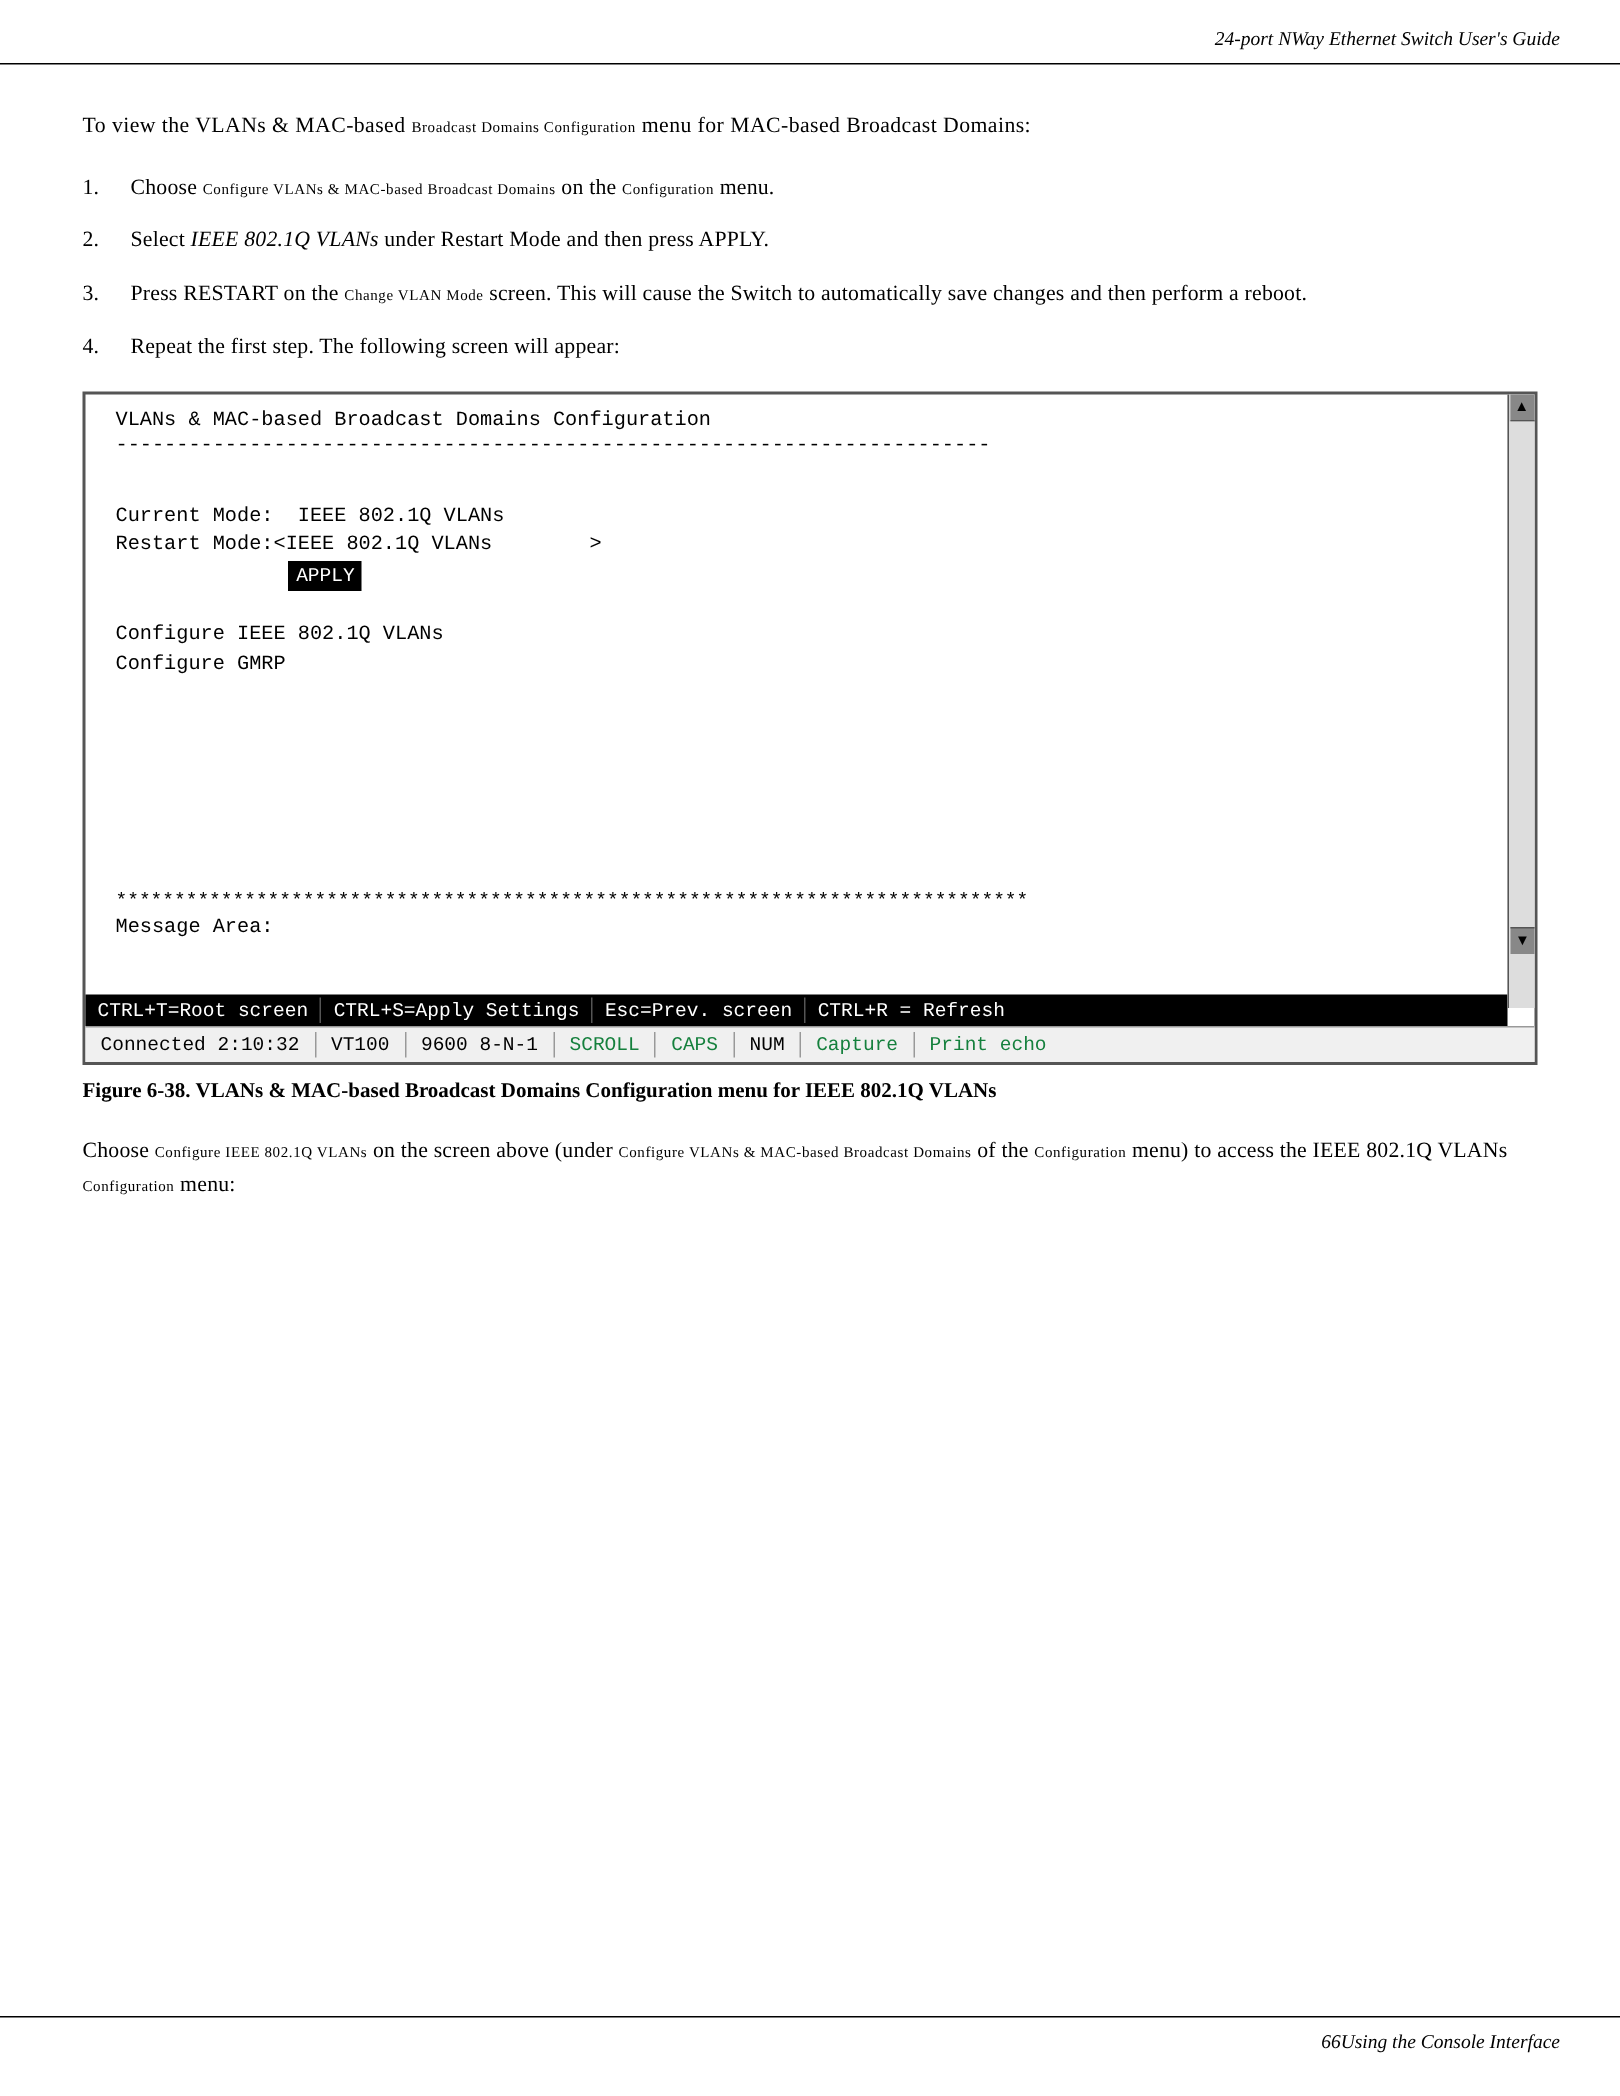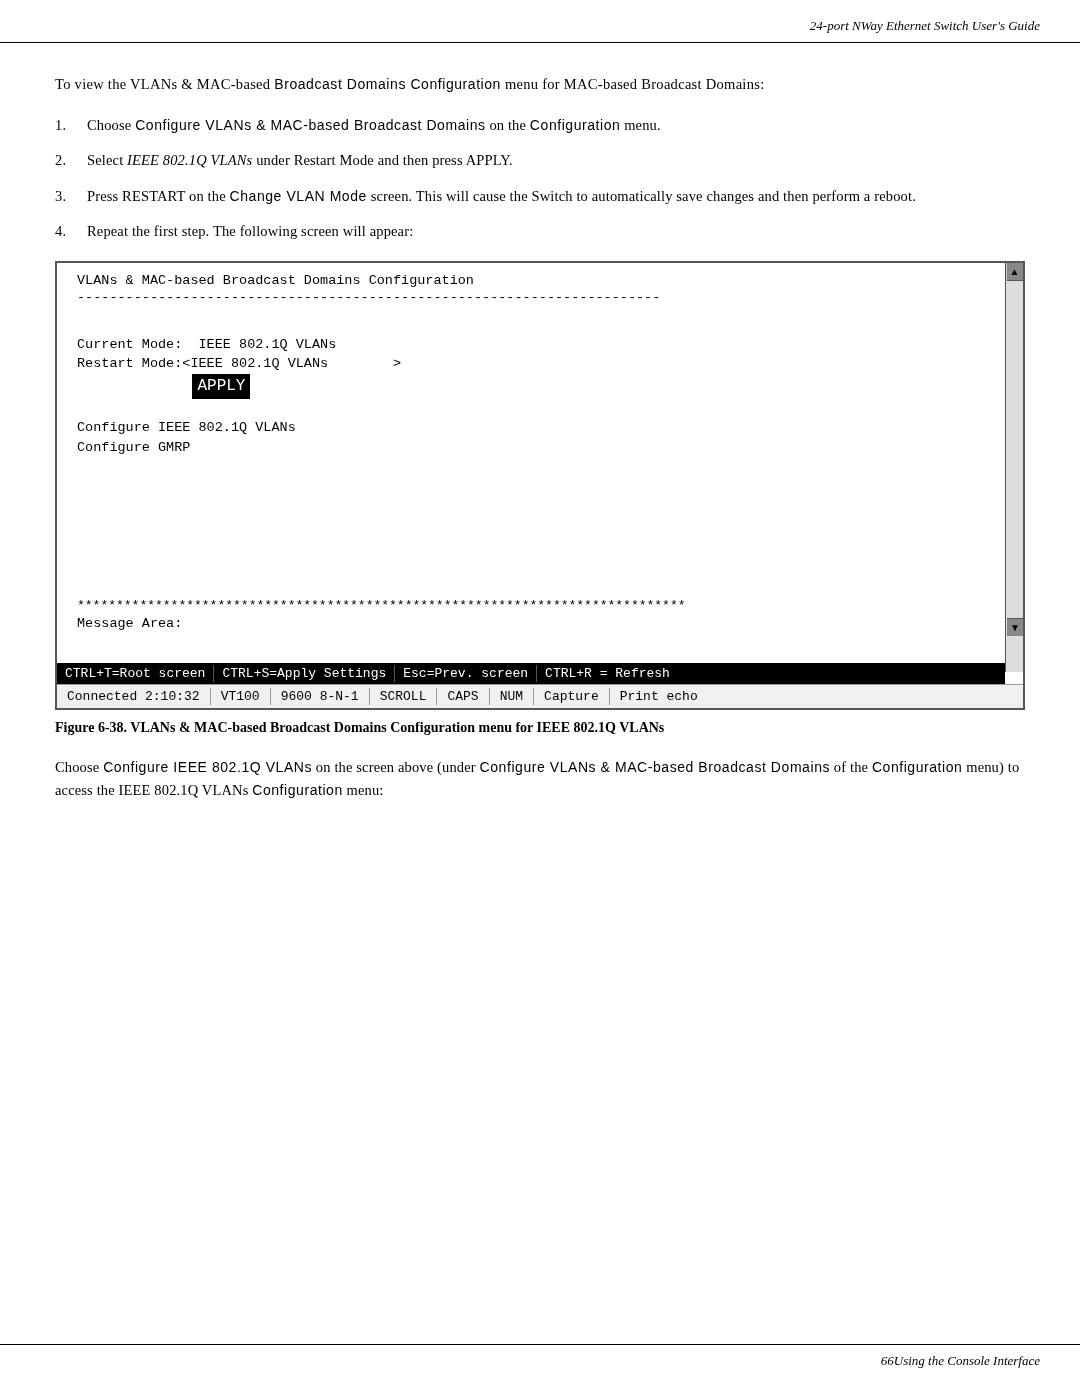--- a/index.html
+++ b/index.html
@@ -53,22 +53,22 @@
       letter-spacing: 0.01em;
     }
     .steps-list li .step-num {
       min-width: 32px;
       font-size: 14.5px;
     }
     .steps-list li .step-text {
       flex: 1;
     }
     .mono-text {
-      font-family: Liberation Sans, sans-serif;
-      font-size: 14px;
+      font-family: Liberation Serif, serif;
+      font-size: 10px;
       letter-spacing: 0.04em;
     }
 
     
     .terminal-wrapper {
       border: 2px solid #555;
       margin: 18px 0 10px 0;
       position: relative;
       background: #ffffff;
     }
@@ -139,21 +139,21 @@
       font-family: "Courier New", Courier, monospace;
       font-size: 13.5px;
       line-height: 1.45;
       white-space: pre;
     }
     .apply-btn {
       display: inline-block;
       background: #000;
       color: #fff;
       font-family: "Courier New", Courier, monospace;
-      font-size: 16px;
+      font-size: 13px;
       padding: 1px 5px;
       margin-left: 2px;
     }
     .terminal-stars {
       font-family: "Courier New", Courier, monospace;
       font-size: 13px;
       margin-top: 140px;
       word-break: break-all;
     }
     .terminal-message {
@@ -193,21 +193,21 @@
     .bottom-item {
       padding: 1px 10px;
       border-right: 1px solid #999;
       color: #000;
       white-space: nowrap;
     }
     .bottom-item:last-child {
       border-right: none;
     }
     .bottom-item.inactive {
-      color: #000000;
+      color: #15803d;
     }
 
     
     .figure-caption {
       text-align: left;
       font-size: 14px;
       margin: 10px 0 20px 0;
       font-family: "Times New Roman", Times, serif;
     }
     .figure-caption strong {

